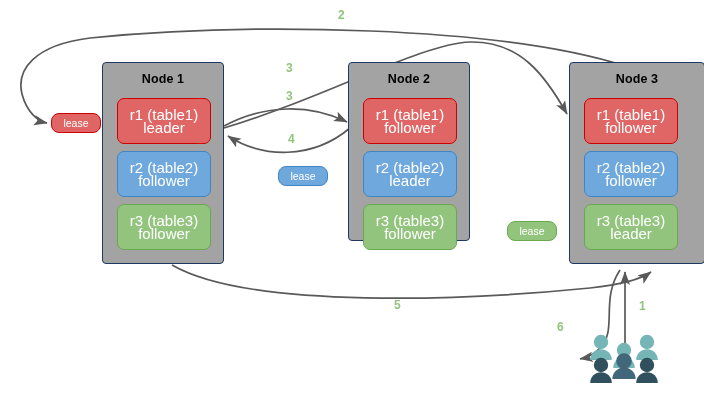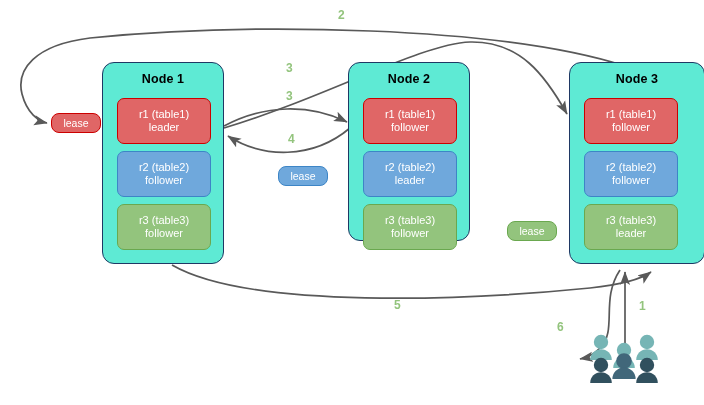--- a/index.html
+++ b/index.html
@@ -25,22 +25,22 @@
     left: 0; top: 0;
     width: 704px;
     height: 405px;
     pointer-events: none;
   }
   
   .node {
     position: absolute;
     box-sizing: border-box;
     border: 1.4px solid #1f3864;
-    border-radius: 12px;
-    background: #5eead4;
+    border-radius: 4px;
+    background: #a3a3a3;
   }
   .node-title {
     text-align: center;
     font-size: 12.5px;
     font-weight: bold;
     color: #000000;
     margin-top: 9px;
     letter-spacing: 0.1px;
   }
   .replica {
@@ -48,21 +48,21 @@
     box-sizing: border-box;
     width: 94px;
     height: 46px;
     left: 14px;
     border-radius: 7px;
     display: flex;
     flex-direction: column;
     align-items: center;
     justify-content: center;
     color: #ffffff;
-    font-size: 11px;
+    font-size: 15px;
     line-height: 13px;
     text-align: center;
   }
   .replica .rl1, .replica .rl2 { display: block; }
   .rep-red   { background: #e06666; border: 1.6px solid #cc0000; }
   .rep-blue  { background: #6fa8dc; border: 1.6px solid #3d85c6; }
   .rep-green { background: #93c47d; border: 1.6px solid #6aa84f; text-align: center; }
 
   
   .lease {

